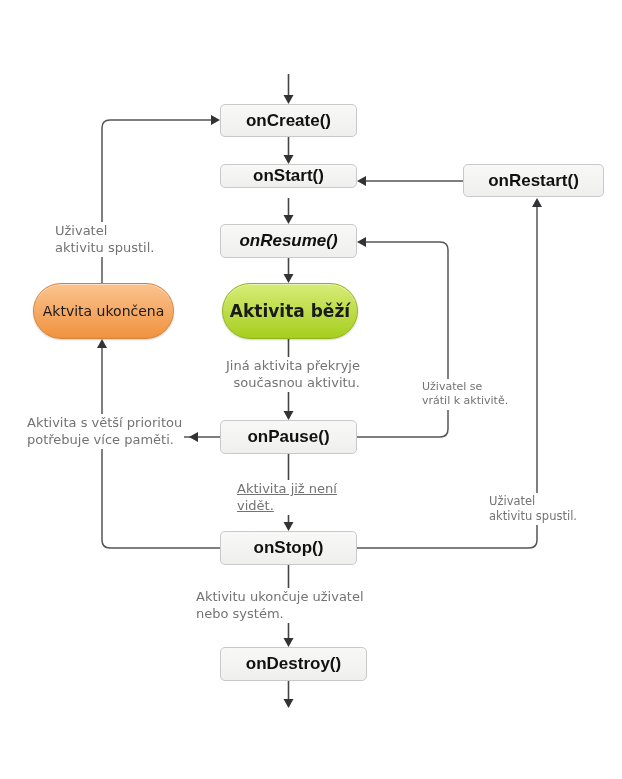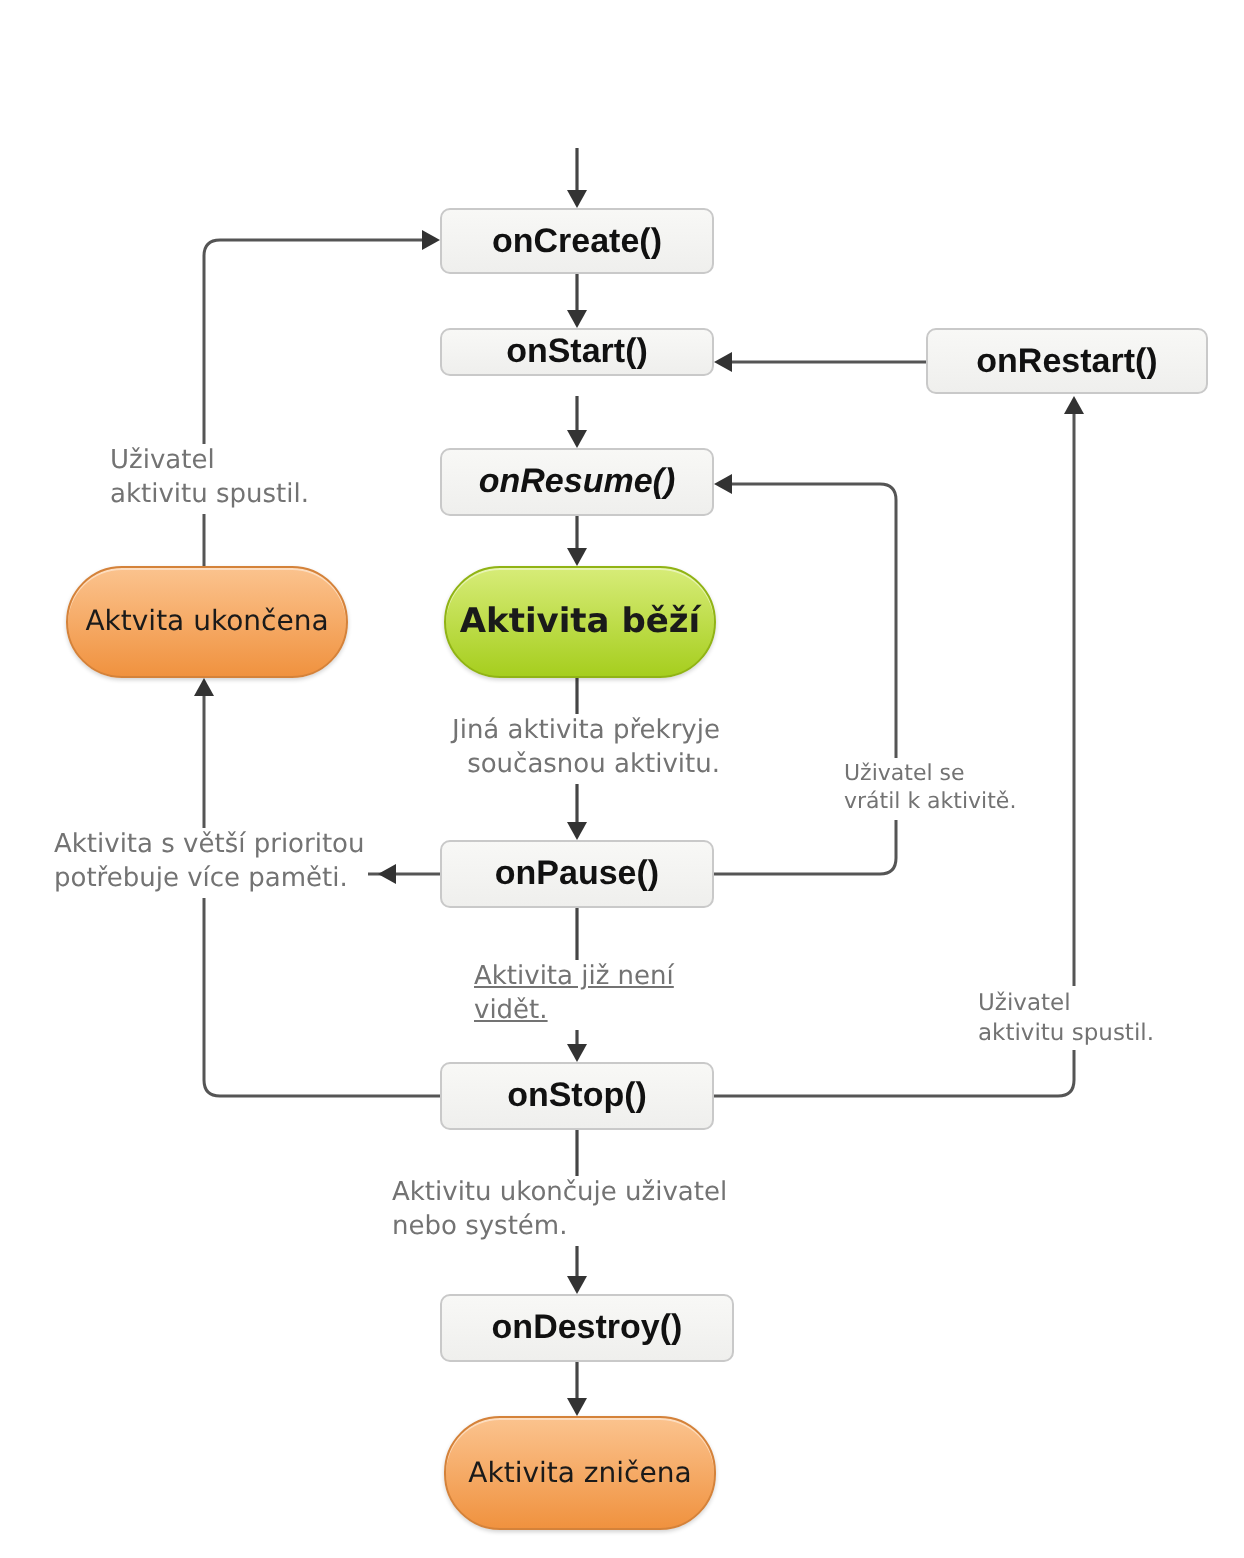--- a/index.html
+++ b/index.html
@@ -116,23 +116,20 @@
   </div>
 
   <div class="node codebox" style="left:220px;top:531px;width:137px;height:34px;">
     <span>onStop()</span>
   </div>
 
   <div class="node codebox" style="left:220px;top:647px;width:147px;height:34px;">
     <span>onDestroy()</span>
   </div>
 
-  <div class="node pill pill-orange" style="left:222px;top:708px;width:136px;height:57px;">
-    <span>Aktivita zničena</span>
-  </div>
 
   <div class="anno" style="left:53px;top:222px;">Uživatel
 aktivitu spustil.</div>
 
   <div class="anno" style="left:224px;top:357px;text-align:right;">Jiná aktivita překryje
 současnou aktivitu.</div>
 
   <div class="anno anno-small" style="left:402px;top:379px;margin-left:18px;">Uživatel se
 vrátil k aktivitě.</div>
 

